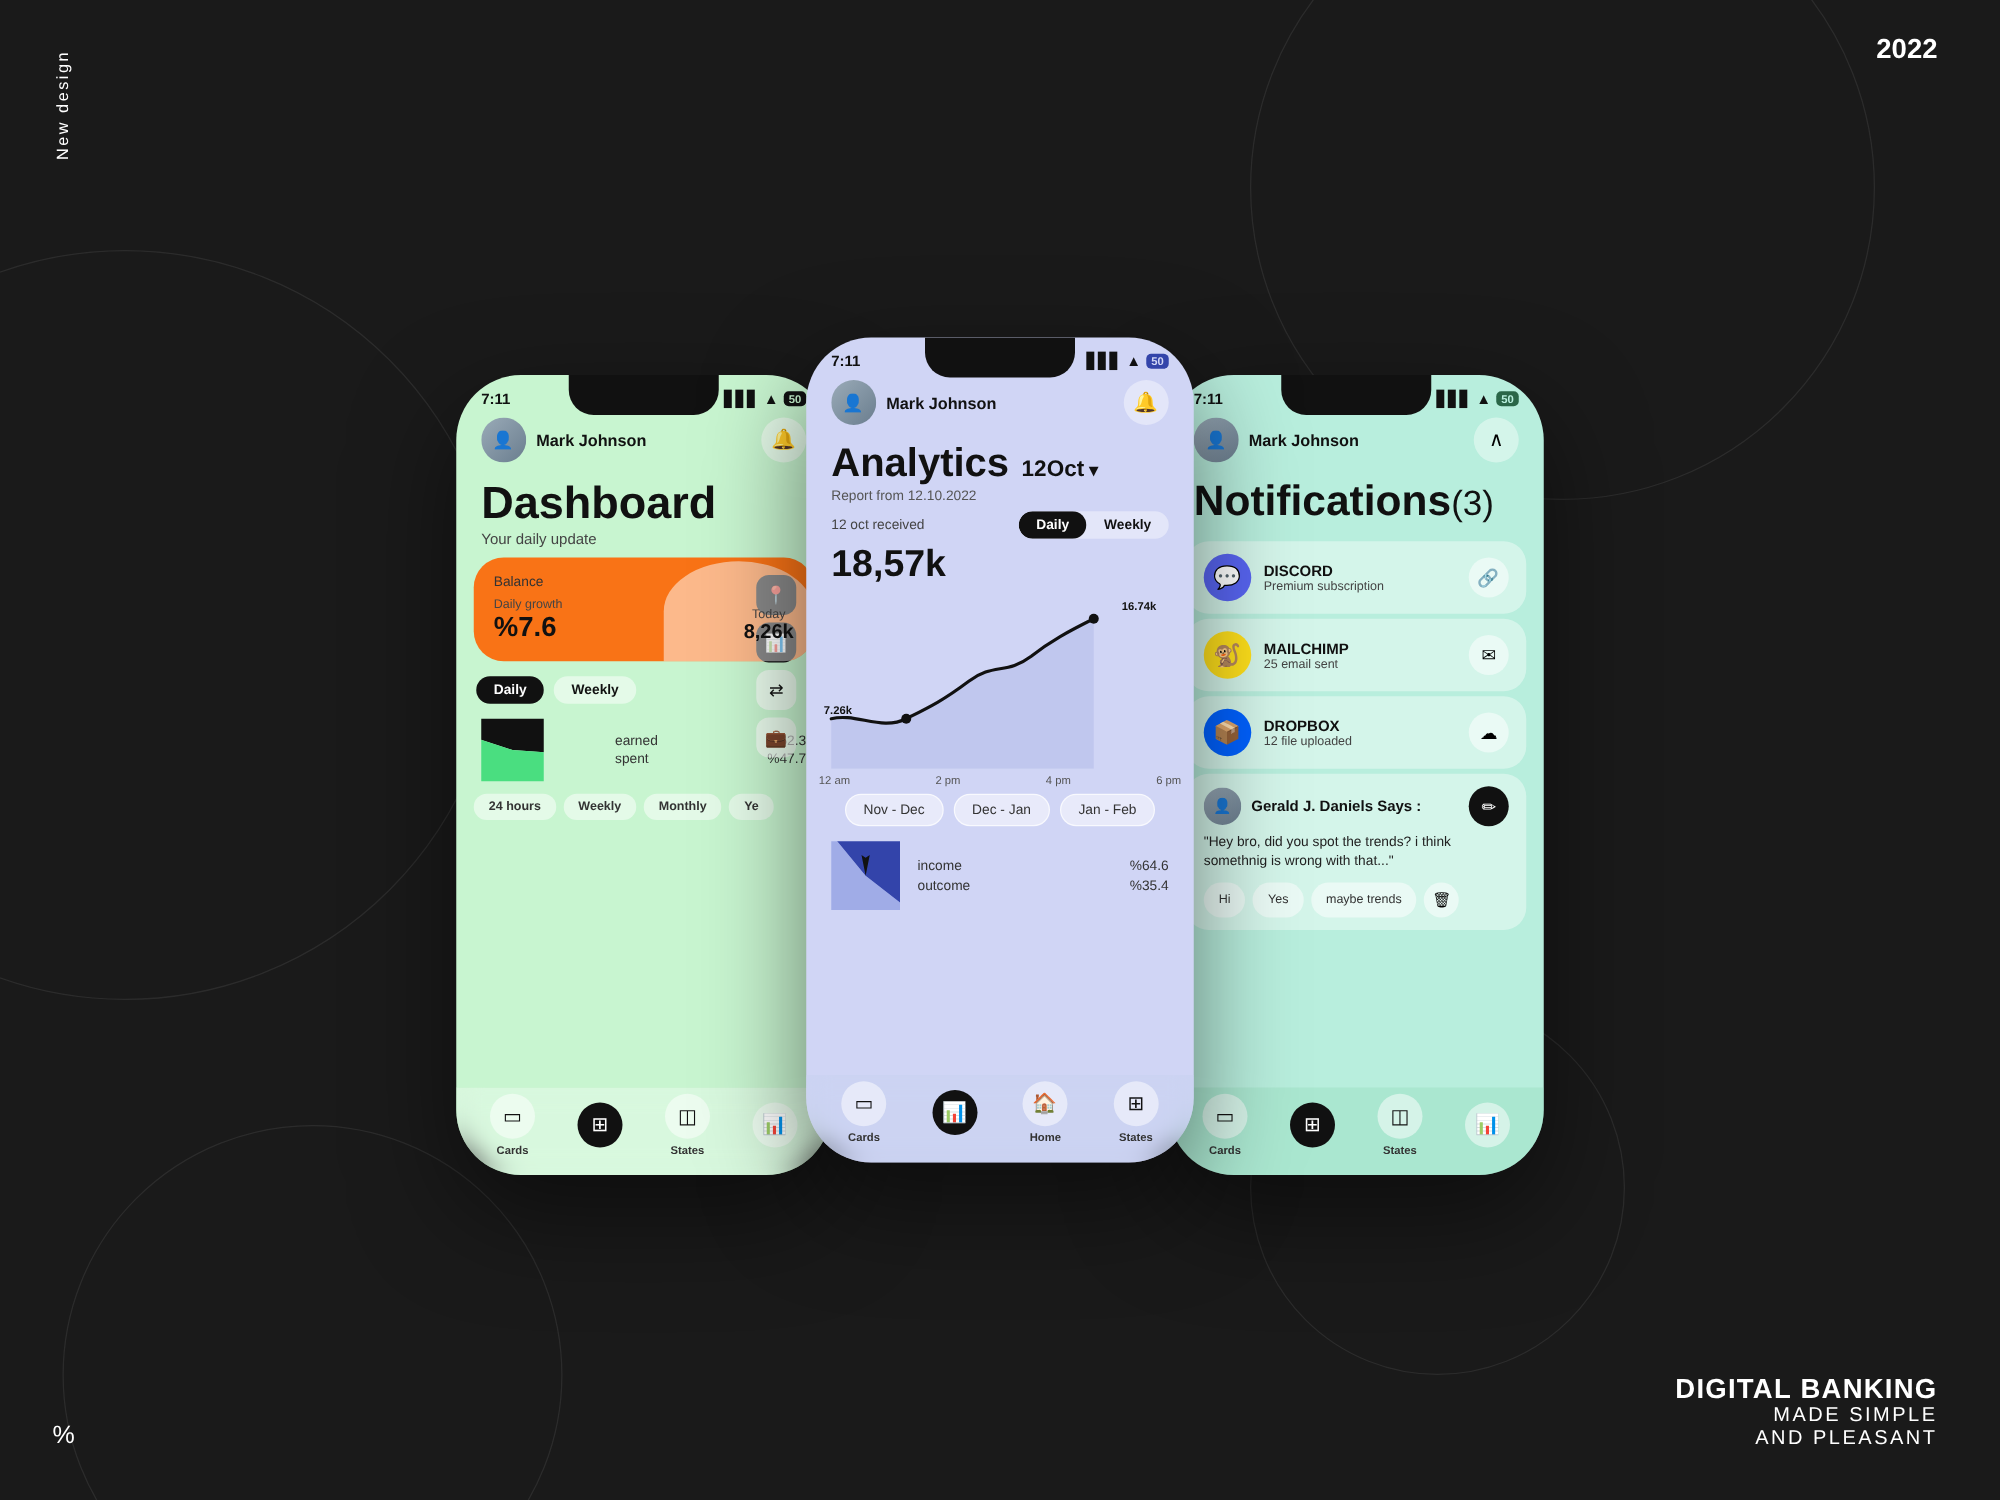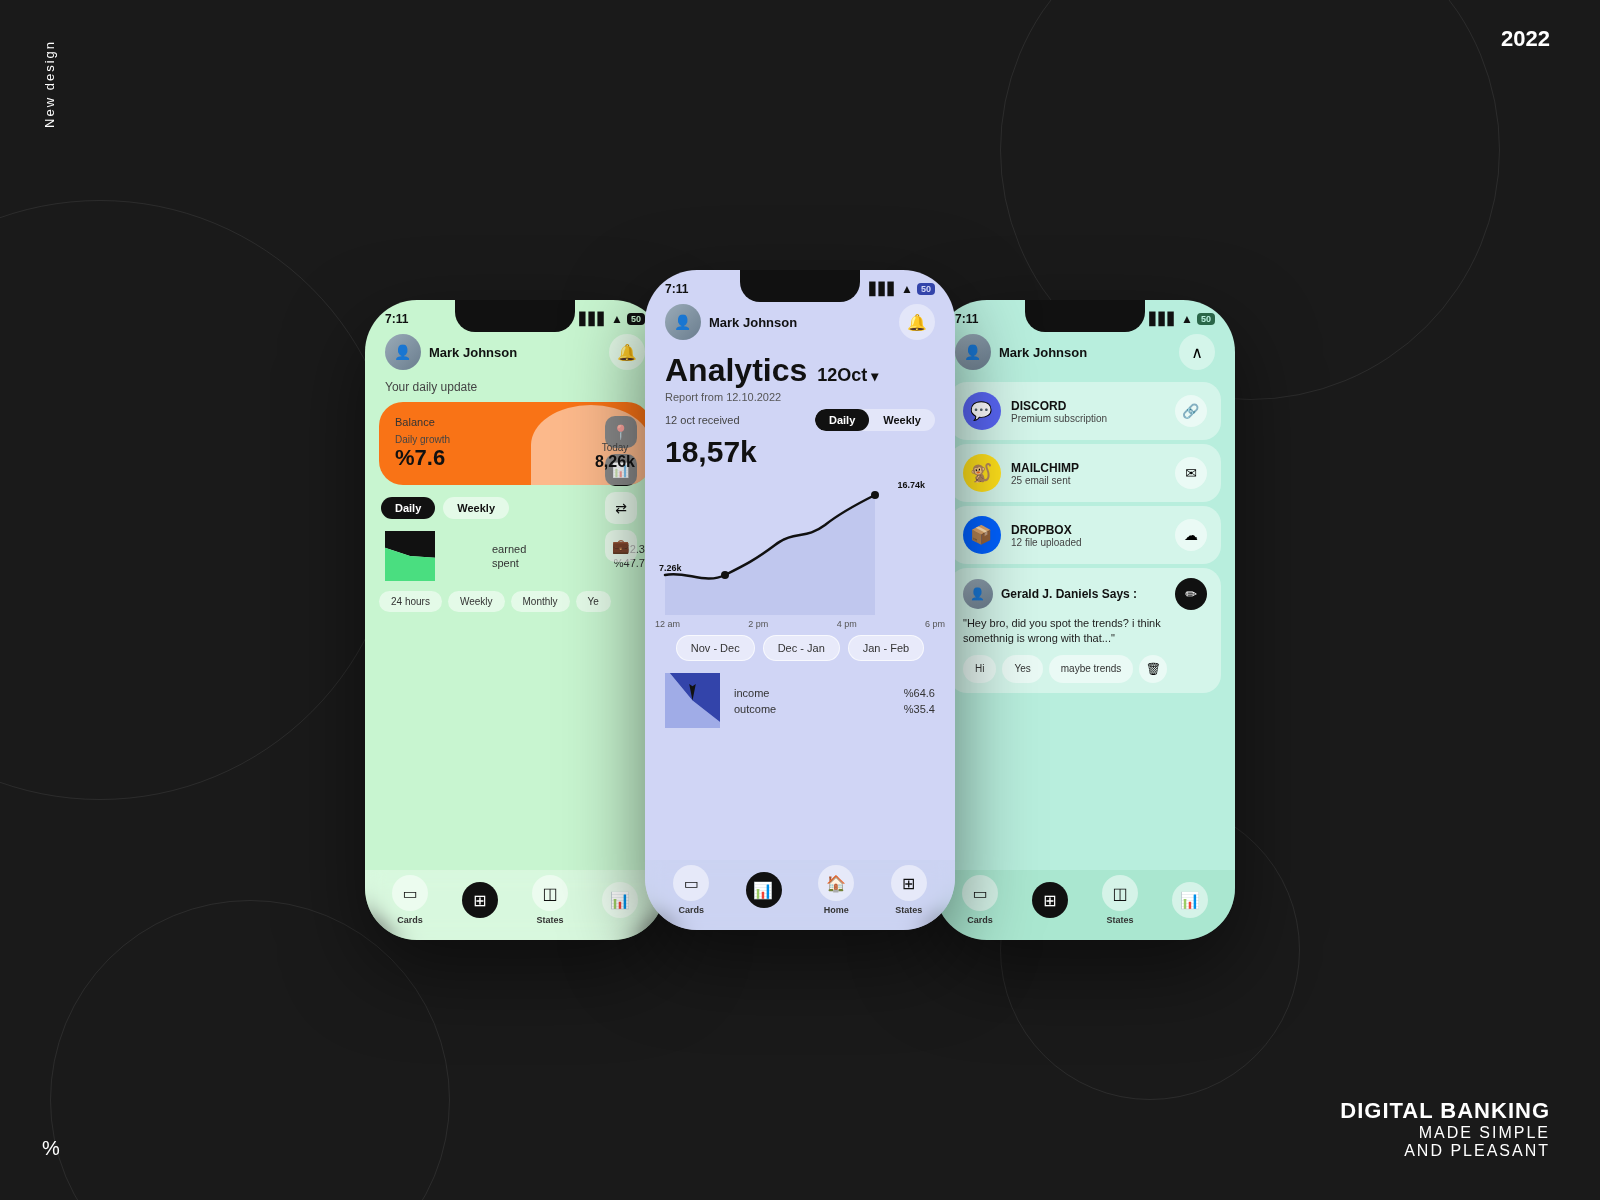--- a/index.html
+++ b/index.html
@@ -377,21 +377,21 @@
       gap: 6px;
       padding: 4px 14px;
       overflow-x: auto;
     }
 
     .time-pill {
       background: rgba(255,255,255,0.5);
       border-radius: 20px;
       padding: 5px 12px;
       font-size: 10px;
-      font-weight: 400;
+      font-weight: 700;
       color: #333;
       border: none;
       cursor: pointer;
       white-space: nowrap;
       text-align: center;
     }
 
     
     .bottom-nav {
       position: absolute;
@@ -722,20 +722,21 @@
     <div class="profile-row">
       <div class="profile-info">
         <div class="avatar">
           <div class="avatar-img">👤</div>
         </div>
         <span class="profile-name">Mark Johnson</span>
       </div>
       <button class="bell-btn">🔔</button>
     </div>
 
+    <div class="dashboard-title">Dashboard</div>
     <div class="dashboard-subtitle">Your daily update</div>
 
     <div class="balance-card">
       <div class="balance-label">Balance</div>
 
       <div class="balance-icons">
         <button class="icon-btn-small">📍</button>
         <button class="icon-btn-small">📊</button>
         <button class="icon-btn-small icon-btn-small-light">⇄</button>
         <button class="icon-btn-small icon-btn-small-light">💼</button>
@@ -924,20 +925,23 @@
     <div class="profile-row">
       <div class="profile-info">
         <div class="avatar">
           <div class="avatar-img">👤</div>
         </div>
         <span class="profile-name">Mark Johnson</span>
       </div>
       <button class="bell-btn" style="background:rgba(255,255,255,0.4);">∧</button>
     </div>
 
+    <div class="notif-title">
+      <span>Notifications</span><span class="notif-count">(3)</span>
+    </div>
 
     <div class="notif-card">
       <div class="notif-app-icon" style="background:#5865F2;color:white;">💬</div>
       <div class="notif-info">
         <div class="notif-app-name">DISCORD</div>
         <div class="notif-app-sub">Premium subscription</div>
       </div>
       <div class="notif-action">🔗</div>
     </div>
 

